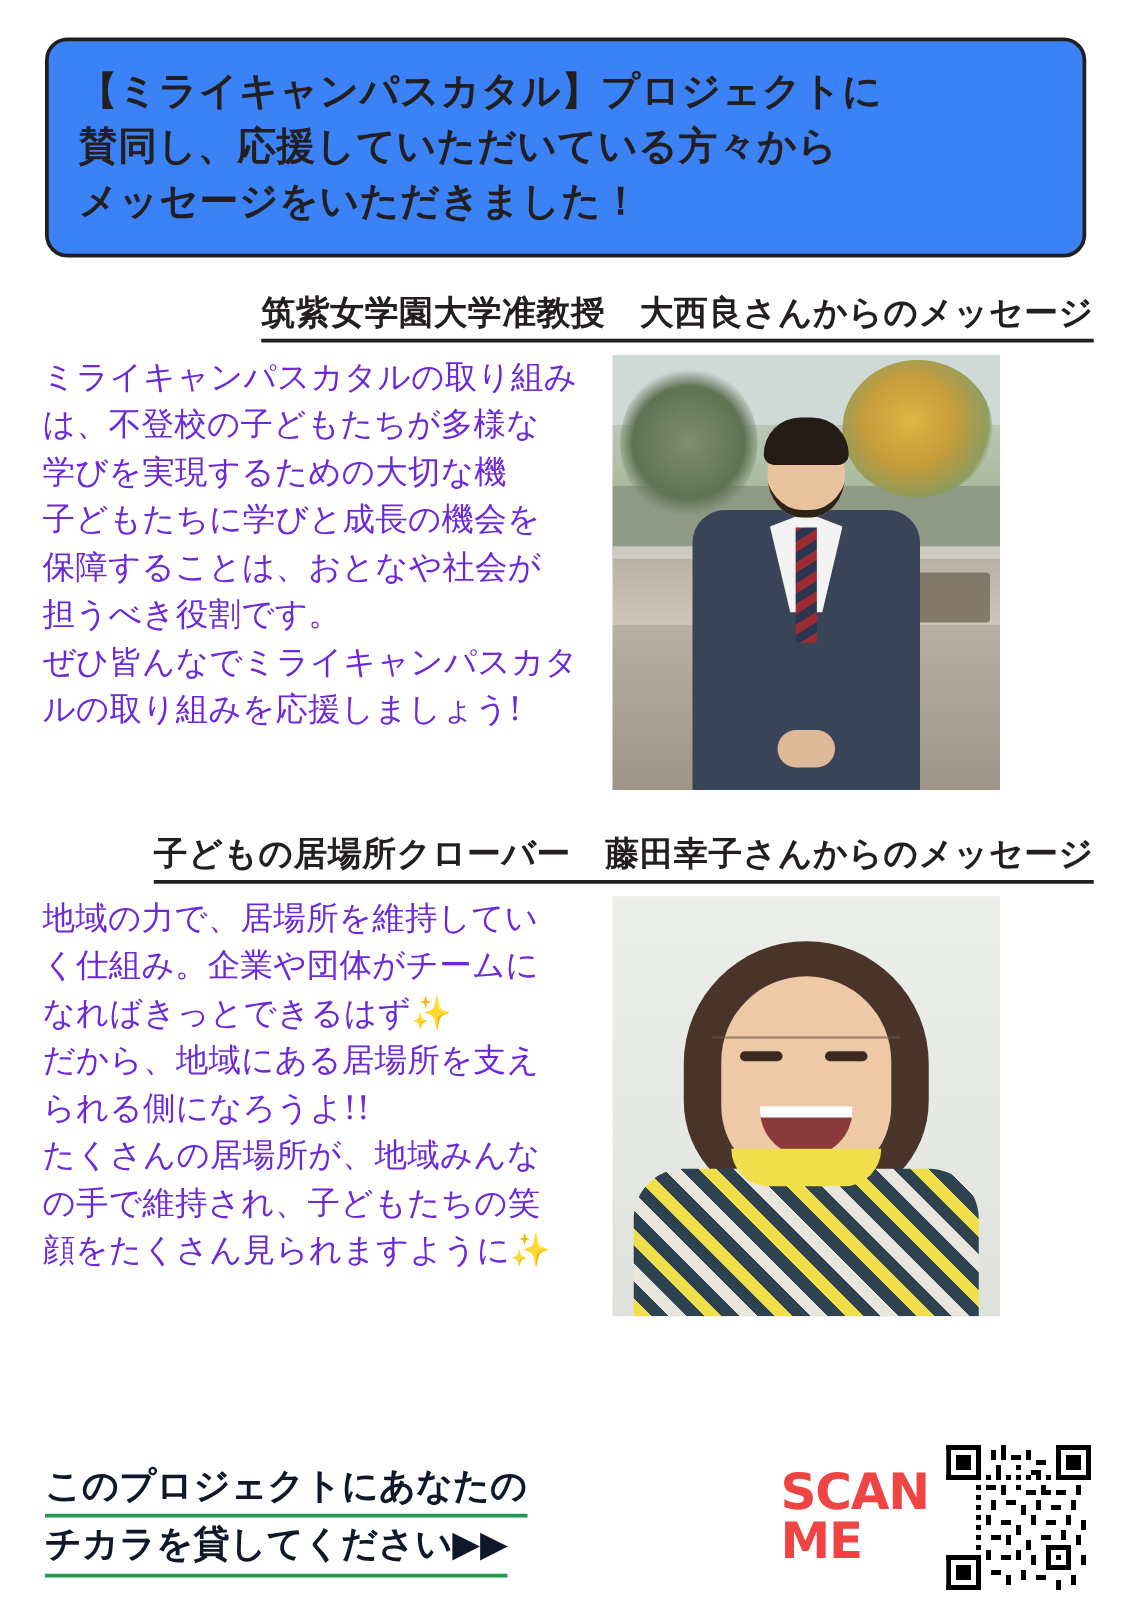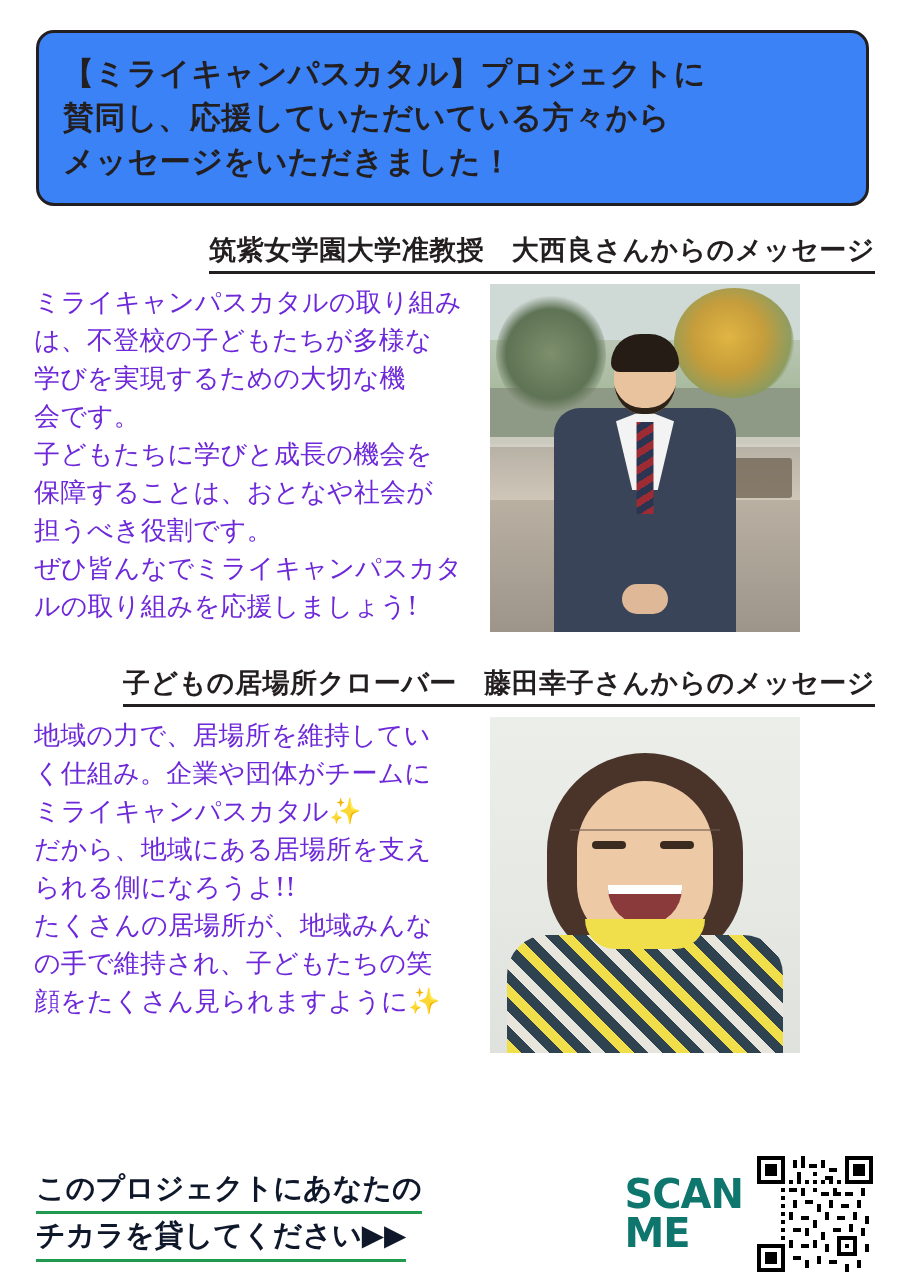--- a/index.html
+++ b/index.html
@@ -272,21 +272,21 @@
     align-items: center;
     gap: 14px;
     padding-right: 4px;
   }
   .scanme-text {
     font-family: "DejaVu Sans", "Liberation Sans", sans-serif;
     font-weight: bold;
     font-size: 40px;
     line-height: 0.98;
     letter-spacing: -1px;
-    color: #0f766e;
+    color: #ef4444;
   }
   .qr {
     width: 116px;
     height: 116px;
     background: #ffffff;
     position: relative;
   }
   .qr svg { display: block; }
 </style>
 </head>
@@ -302,21 +302,20 @@
 
 <div class="section-heading">
   <span class="underlined">筑紫女学園大学准教授　大西良さんからのメッセージ</span>
 </div>
 
 <div class="testimonial">
   <div class="text-col">
     <div class="text-line">ミライキャンパスカタルの取り組み</div>
     <div class="text-line">は、不登校の子どもたちが多様な</div>
     <div class="text-line">学びを実現するための大切な機</div>
-    <div class="text-line">会です。</div>
     <div class="text-line">子どもたちに学びと成長の機会を</div>
     <div class="text-line">保障することは、おとなや社会が</div>
     <div class="text-line">担うべき役割です。</div>
     <div class="text-line">ぜひ皆んなでミライキャンパスカタ</div>
     <div class="text-line">ルの取り組みを応援しましょう!</div>
   </div>
   <div class="photo-col">
     <div class="photo photo-1">
       <div class="tree2"></div>
       <div class="tree"></div>
@@ -333,21 +332,21 @@
 </div>
 
 <div class="section-heading" style="margin-top:33px;">
   <span class="underlined">子どもの居場所クローバー　藤田幸子さんからのメッセージ</span>
 </div>
 
 <div class="testimonial">
   <div class="text-col">
     <div class="text-line">地域の力で、居場所を維持してい</div>
     <div class="text-line">く仕組み。企業や団体がチームに</div>
-    <div class="text-line">ミライキャンパスカタル✨</div>
+    <div class="text-line">なればきっとできるはず✨</div>
     <div class="text-line">だから、地域にある居場所を支え</div>
     <div class="text-line">られる側になろうよ!!</div>
     <div class="text-line">たくさんの居場所が、地域みんな</div>
     <div class="text-line">の手で維持され、子どもたちの笑</div>
     <div class="text-line">顔をたくさん見られますように✨</div>
   </div>
   <div class="photo-col">
     <div class="photo photo-2">
       <div class="hair"></div>
       <div class="face"></div>

